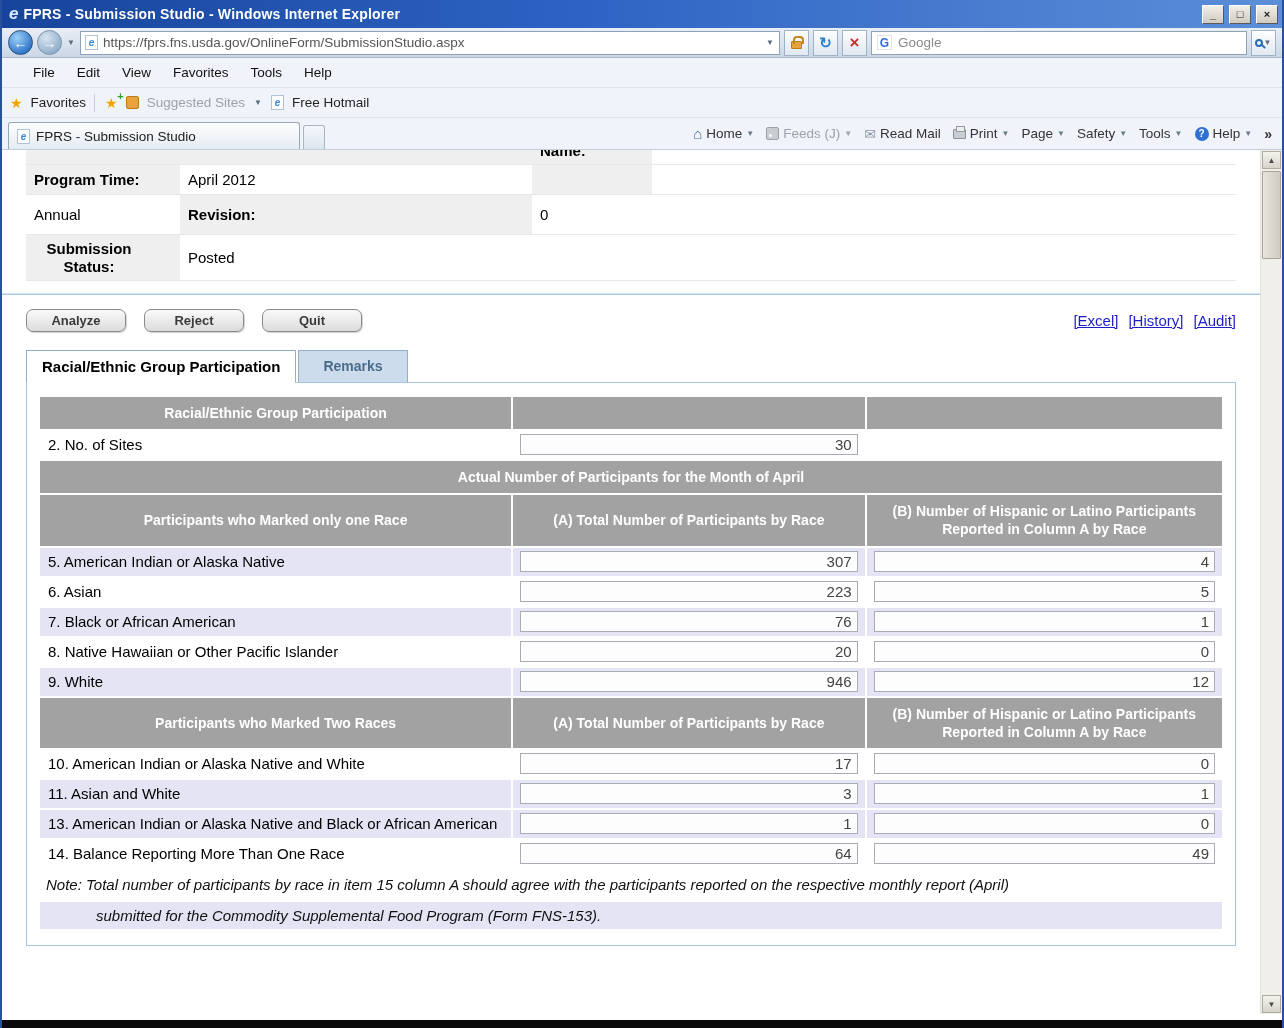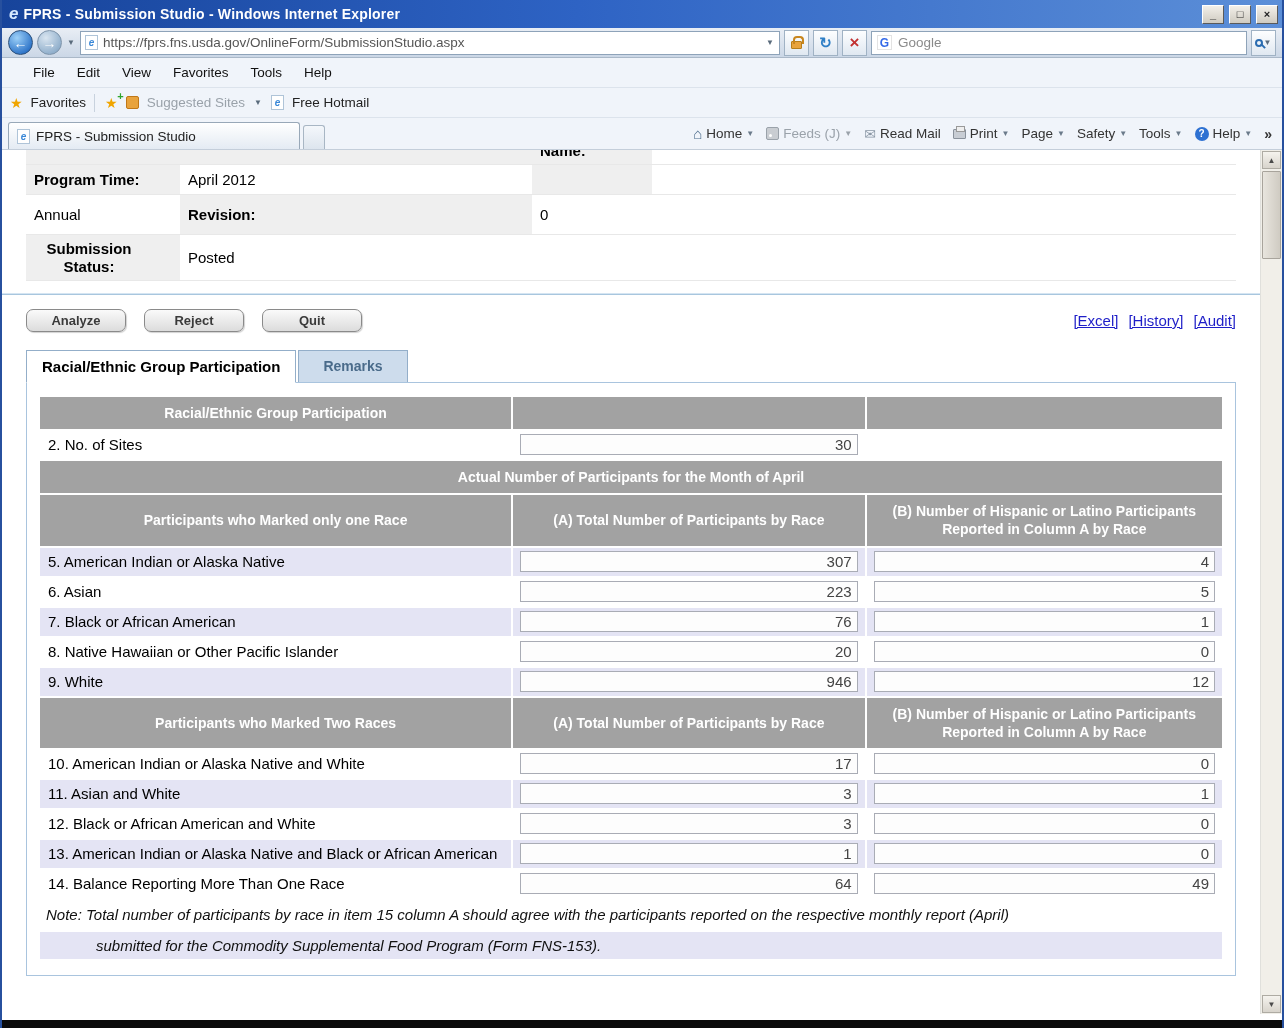--- a/index.html
+++ b/index.html
@@ -338,25 +338,20 @@
         <tr>
           <td class="race">10. American Indian or Alaska Native and White</td>
           <td class="icell"><input class="num" value="17" style=""></td>
           <td class="icell"><input class="num" value="0" style=""></td>
         </tr>
         <tr class="alt">
           <td class="race">11. Asian and White</td>
           <td class="icell"><input class="num" value="3" style=""></td>
           <td class="icell"><input class="num" value="1" style=""></td>
         </tr>
-        <tr>
-          <td class="race">12. Black or African American and White</td>
-          <td class="icell"><input class="num" value="3" style=""></td>
-          <td class="icell"><input class="num" value="0" style=""></td>
-        </tr>
         <tr class="alt">
           <td class="race">13. American Indian or Alaska Native and Black or African American</td>
           <td class="icell"><input class="num" value="1" style=""></td>
           <td class="icell"><input class="num" value="0" style=""></td>
         </tr>
         <tr>
           <td class="race">14. Balance Reporting More Than One Race</td>
           <td class="icell"><input class="num" value="64" style=""></td>
           <td class="icell"><input class="num" value="49" style=""></td>
         </tr>

